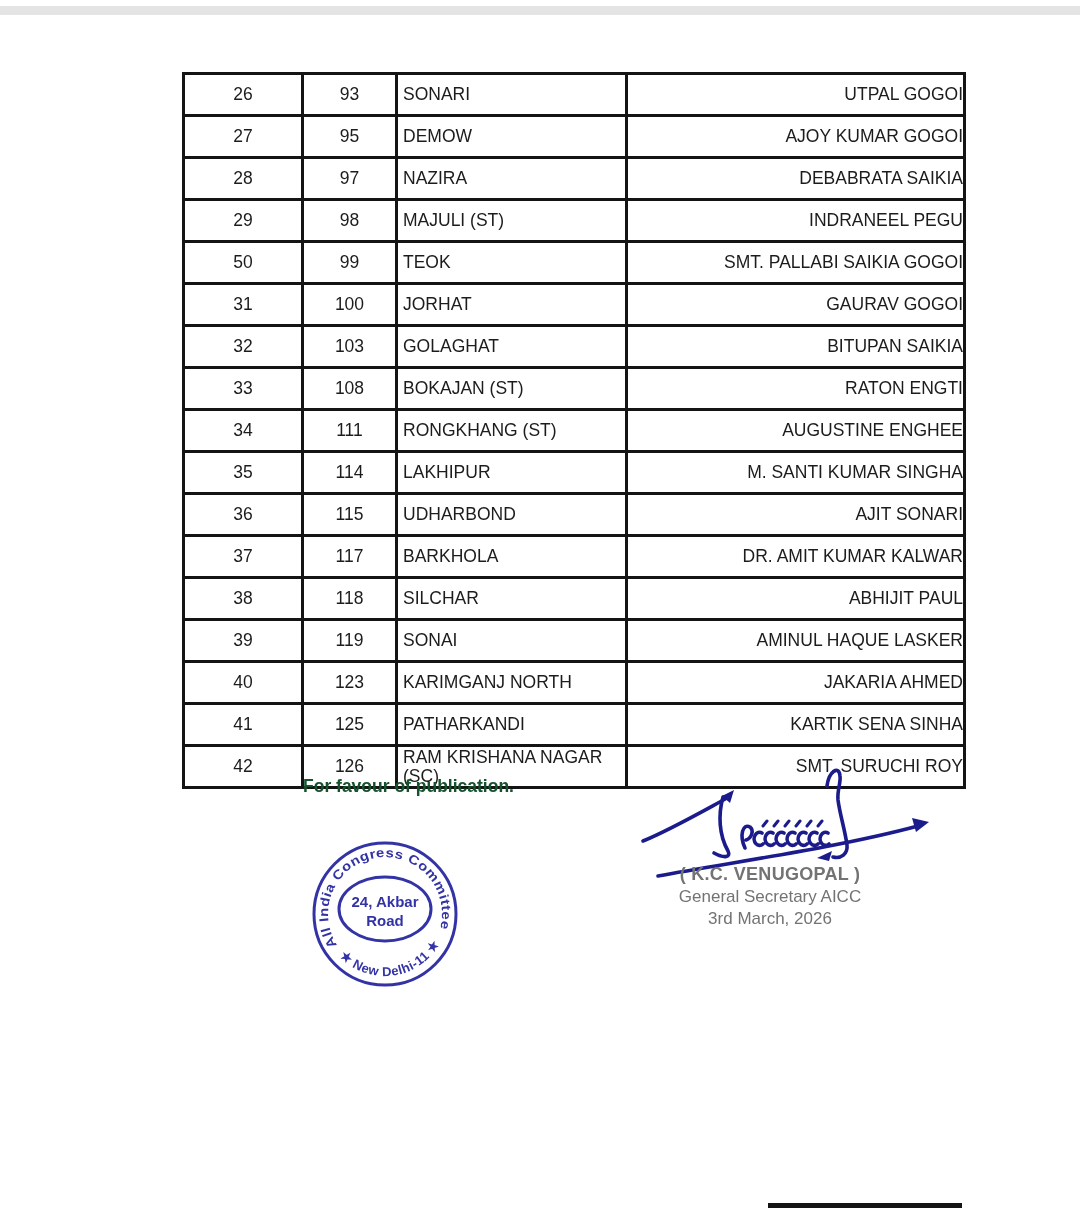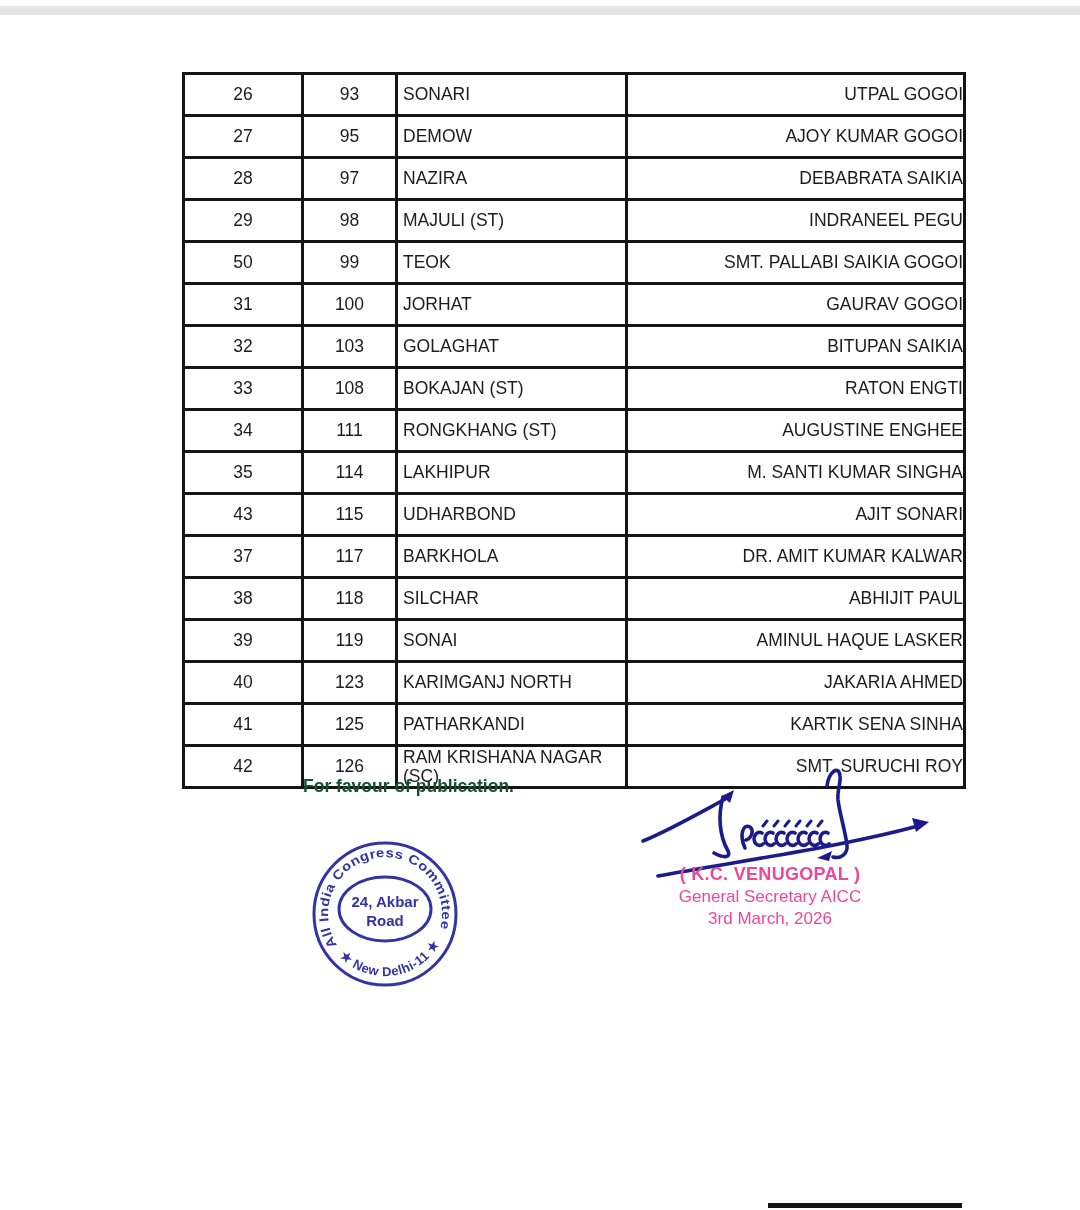--- a/index.html
+++ b/index.html
@@ -18,21 +18,21 @@
   td.c-sl{width:116px;text-align:center;}
   td.c-no{width:91px;text-align:center;}
   td.c-const{width:218px;text-align:left;padding-left:5px;padding-right:4px;}
   td.c-cand{width:330px;text-align:right;padding-left:5px;}
   .publication-note{
     position:absolute;left:303px;top:776px;font-size:17.5px;font-weight:bold;color:#14532d;
   }
   .stamp-svg{position:absolute;left:310px;top:840px;width:150px;height:148px;}
   .signature-svg{position:absolute;left:625px;top:757px;width:310px;height:125px;}
   .signatory-block{
-    position:absolute;left:605px;top:863px;width:330px;text-align:center;color:#ec4899;
+    position:absolute;left:605px;top:863px;width:330px;text-align:center;color:#737373;
   }
   .signatory-name{font-size:18px;font-weight:bold;line-height:23px;letter-spacing:.3px;}
   .signatory-title,.signatory-date{font-size:17px;line-height:22px;}
   .bottom-bar{position:absolute;left:768px;top:1203px;width:194px;height:5px;background:#141414;}
   .stamp-ring-text{font-family:"Liberation Sans",sans-serif;font-weight:bold;letter-spacing:.4px;}
   .stamp-center-text{font-family:"Liberation Sans",sans-serif;font-weight:bold;}
 </style>
 </head>
 <body>
 
@@ -105,21 +105,21 @@
       </tr>
 
       <tr>
         <td class="c-sl">35</td>
         <td class="c-no">114</td>
         <td class="c-const">LAKHIPUR</td>
         <td class="c-cand">M. SANTI KUMAR SINGHA</td>
       </tr>
 
       <tr>
-        <td class="c-sl">43</td>
+        <td class="c-sl">36</td>
         <td class="c-no">115</td>
         <td class="c-const">UDHARBOND</td>
         <td class="c-cand">AJIT SONARI</td>
       </tr>
 
       <tr>
         <td class="c-sl">37</td>
         <td class="c-no">117</td>
         <td class="c-const">BARKHOLA</td>
         <td class="c-cand">DR. AMIT KUMAR KALWAR</td>

